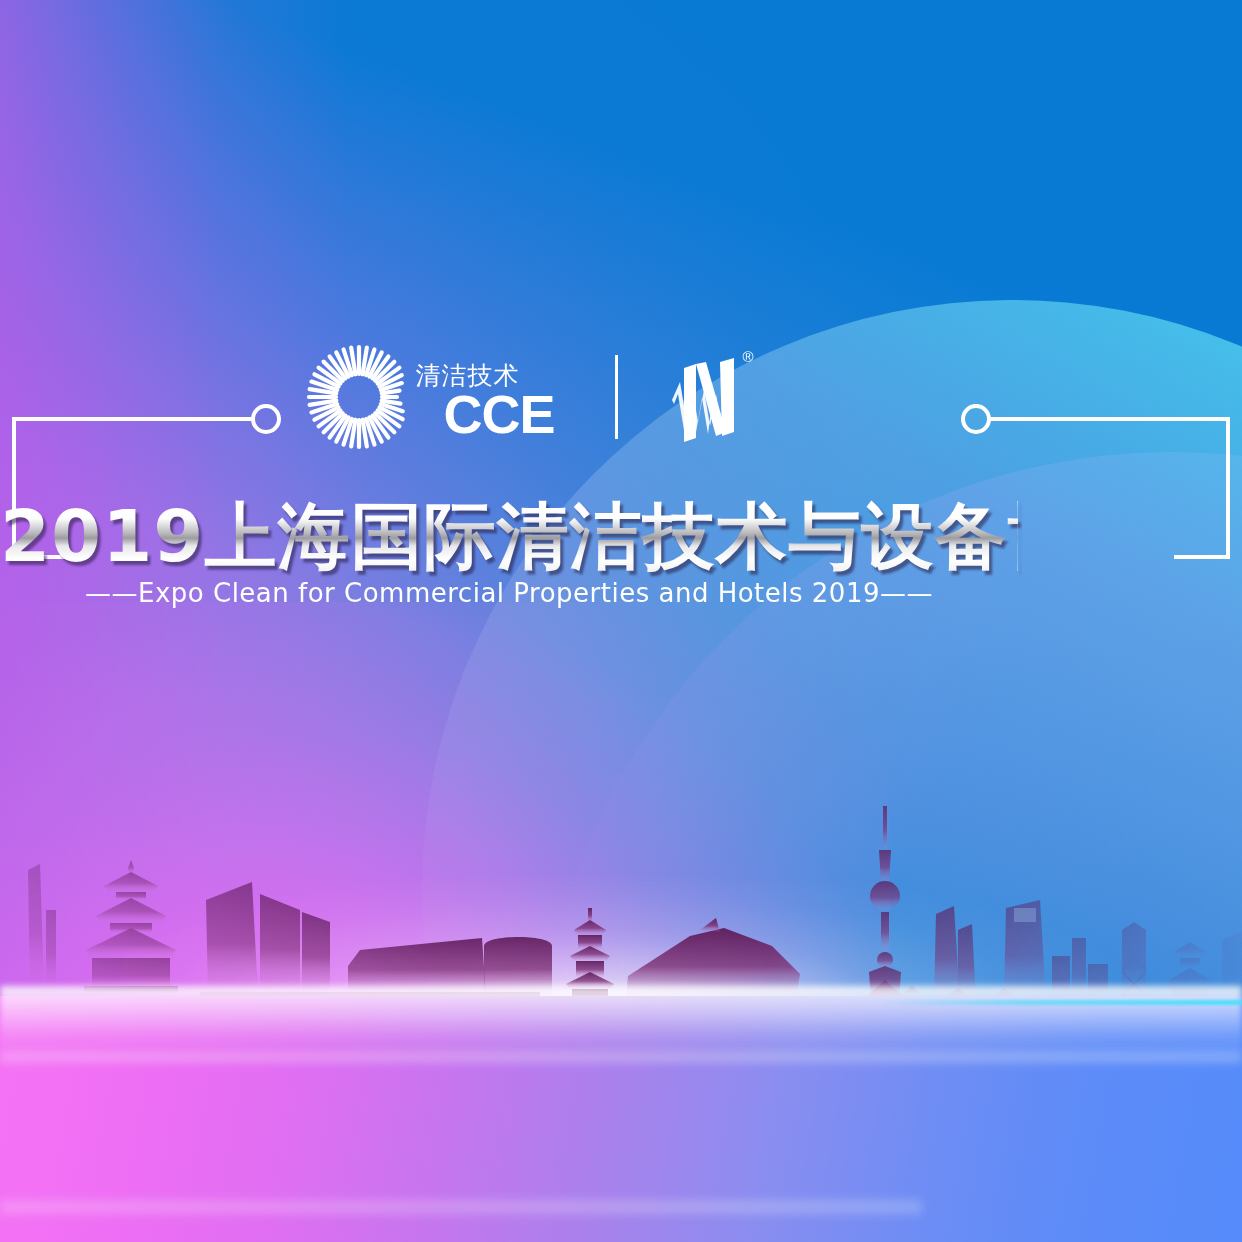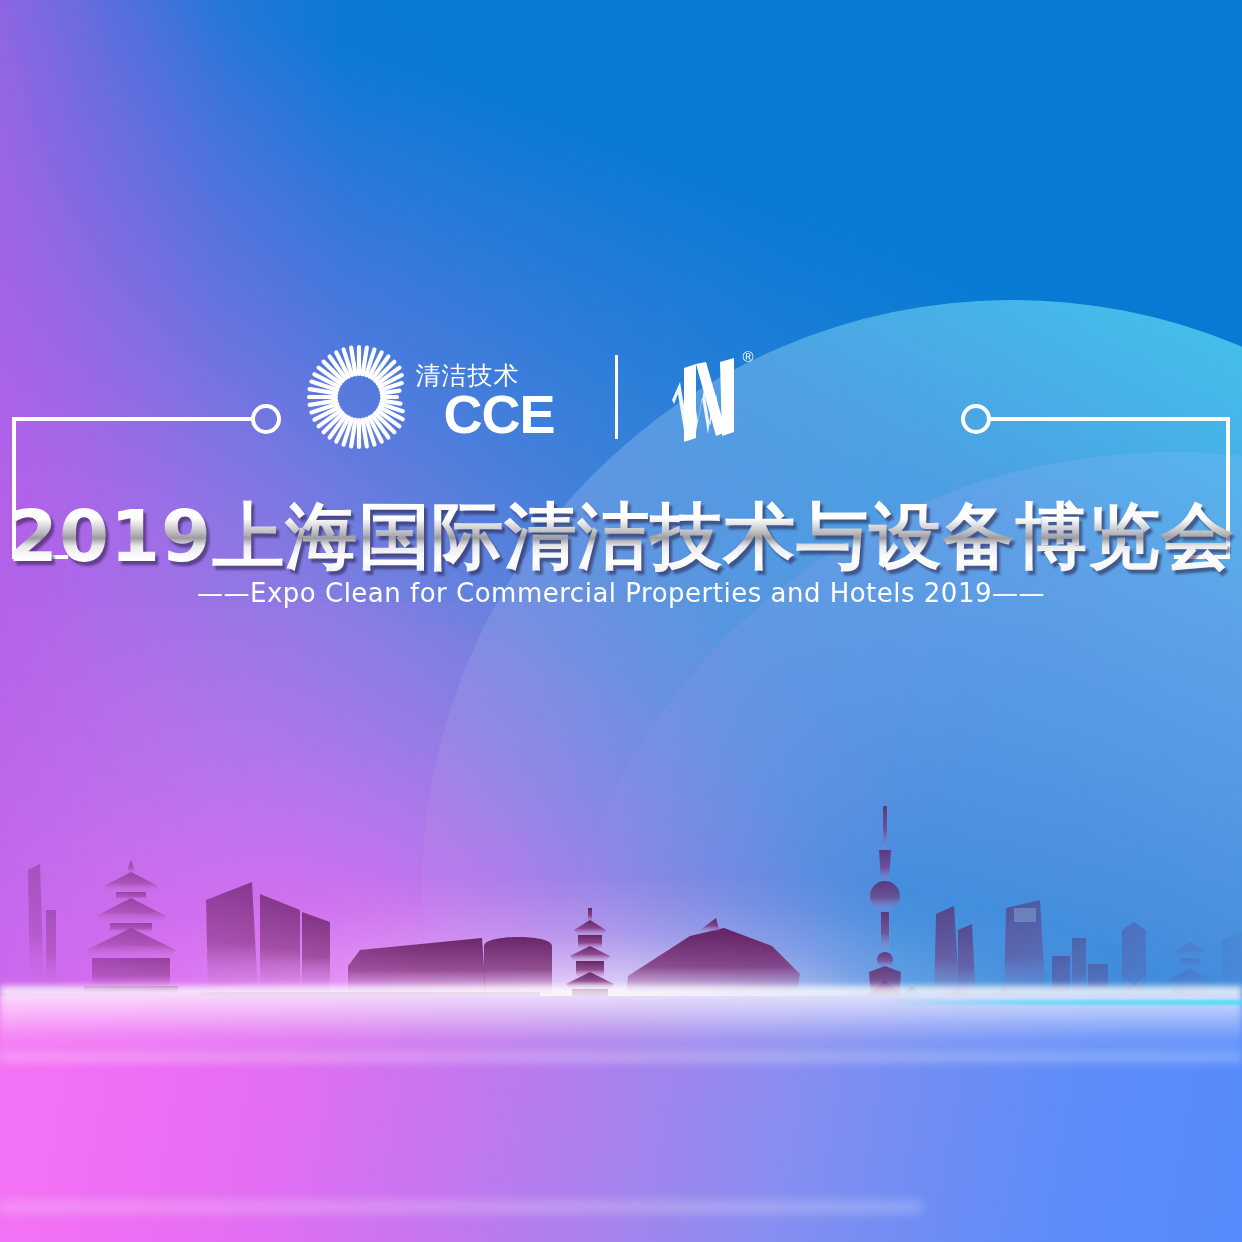--- a/index.html
+++ b/index.html
@@ -286,21 +286,21 @@
     color: #ffffff;
     font-size: 15px;
     font-family: "Liberation Sans", sans-serif;
   }
 
   
   .title-block {
     position: absolute;
     left: 0;
     top: 500px;
-    width: 1242px;
+    width: 1018px;
     text-align: center;
   }
   .title-cn {
     font-family: "DejaVu Sans", "Liberation Sans", sans-serif;
     font-size: 72px;
     font-weight: 700;
     line-height: 1.0;
     letter-spacing: 1px;
     background: linear-gradient(to bottom,
         #ffffff 0%,

